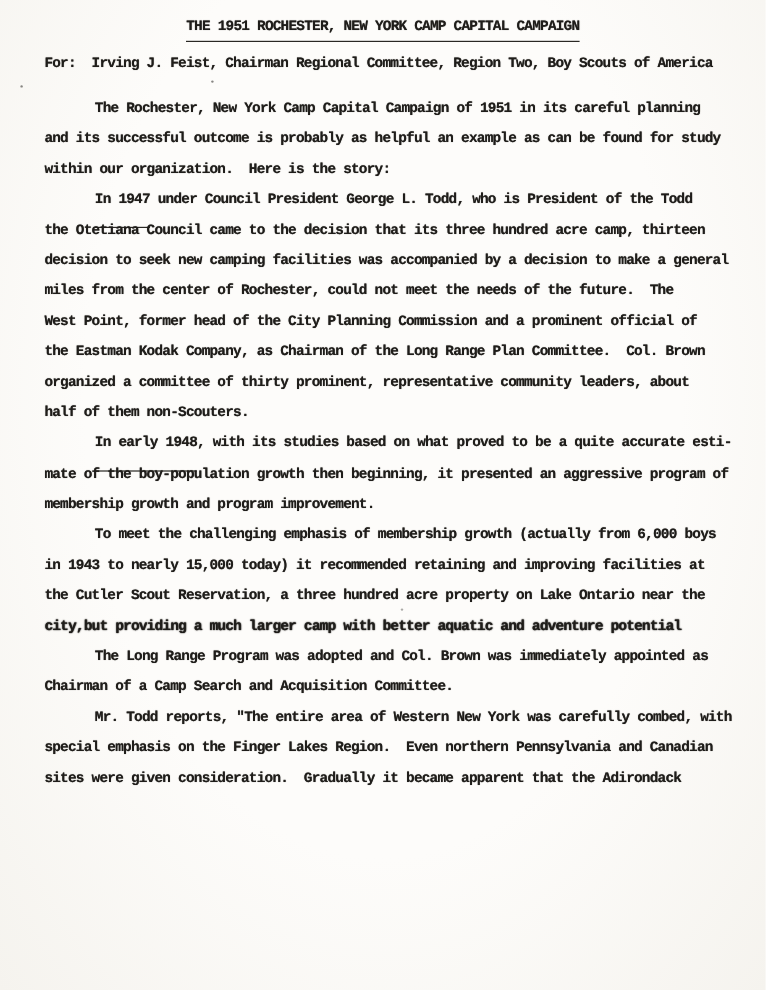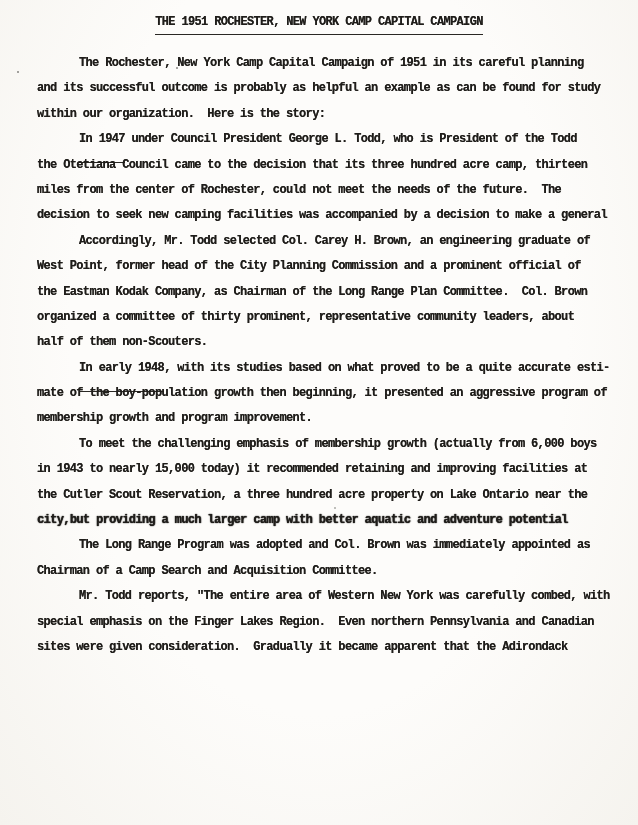--- a/index.html
+++ b/index.html
@@ -68,38 +68,38 @@
 
 <div class="page">
   <div class="speck speck-a"></div>
   <div class="speck speck-b"></div>
   <div class="speck speck-c"></div>
 
   <div class="titlebar">
     <span class="title-text">THE 1951 ROCHESTER, NEW YORK CAMP CAPITAL CAMPAIGN</span>
   </div>
 
+  <div class="hline">For:  Irving J. Feist, Chairman Regional Committee, Region Two, Boy Scouts of America</div>
 
   <div class="body-block">
 
     <div>
       <div class="line indent">The Rochester, New York Camp Capital Campaign of 1951 in its careful planning</div>
       <div class="line">and its successful outcome is probably as helpful an example as can be found for study</div>
       <div class="line">within our organization.  Here is the story:</div>
     </div>
 
     <div>
       <div class="line indent"><span class="u">In 1947</span><span> under Council President George L. Todd, who is President of the Todd</span></div>
       <div class="line">the Otetiana Council came to the decision that its three hundred acre camp, thirteen</div>
+      <div class="line">decision to seek new camping facilities was accompanied by a decision to make a general</div>
       <div class="line">miles from the center of Rochester, could not meet the needs of the future.  The</div>
-      <div class="line">decision to seek new camping facilities was accompanied by a decision to make a general</div>
     </div>
 
     <div>
-      <div class="line indent">Accordingly, Mr. Todd selected Col. Carey H. Brown, an engineering graduate of</div>
       <div class="line">West Point, former head of the City Planning Commission and a prominent official of</div>
       <div class="line">the Eastman Kodak Company, as Chairman of the Long Range Plan Committee.  Col. Brown</div>
       <div class="line">organized a committee of thirty prominent, representative community leaders, about</div>
       <div class="line">half of them non-Scouters.</div>
     </div>
 
     <div>
       <div class="line indent"><span class="u">In early 1948</span><span>, with its studies based on what proved to be a quite accurate esti-</span></div>
       <div class="line">mate of the boy-population growth then beginning, it presented an aggressive program of</div>
       <div class="line">membership growth and program improvement.</div>

